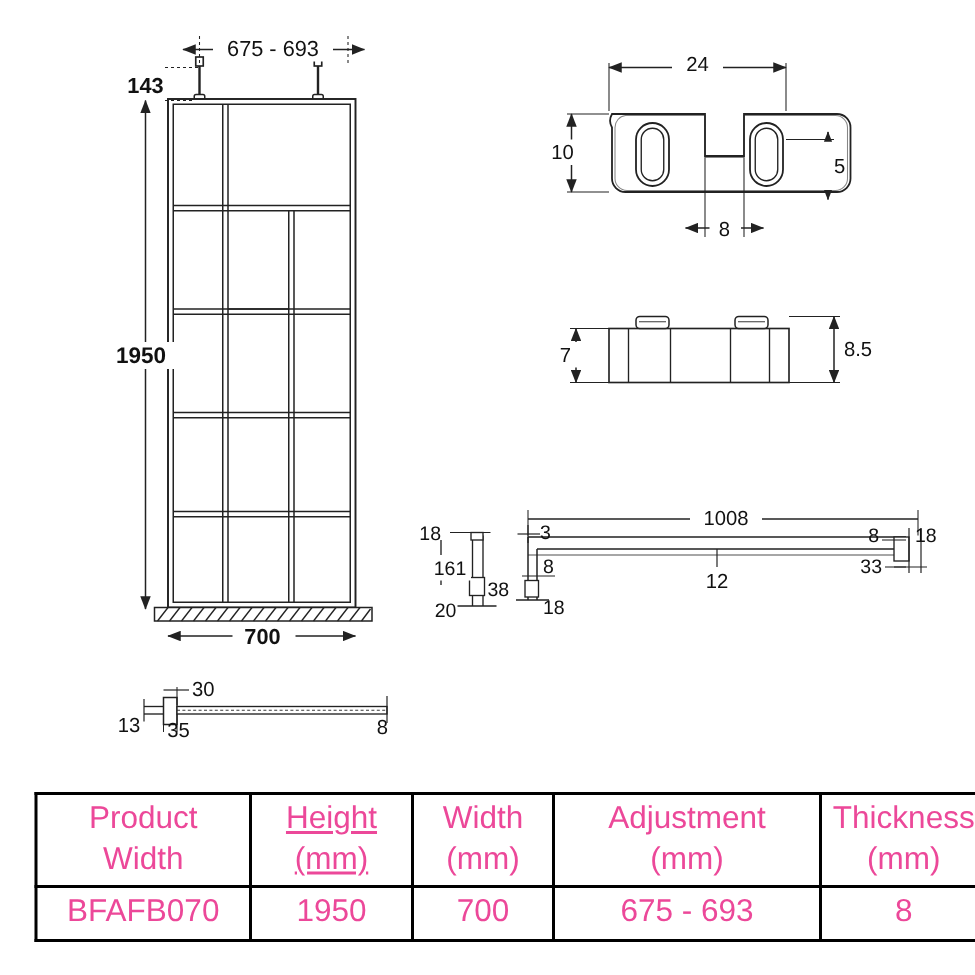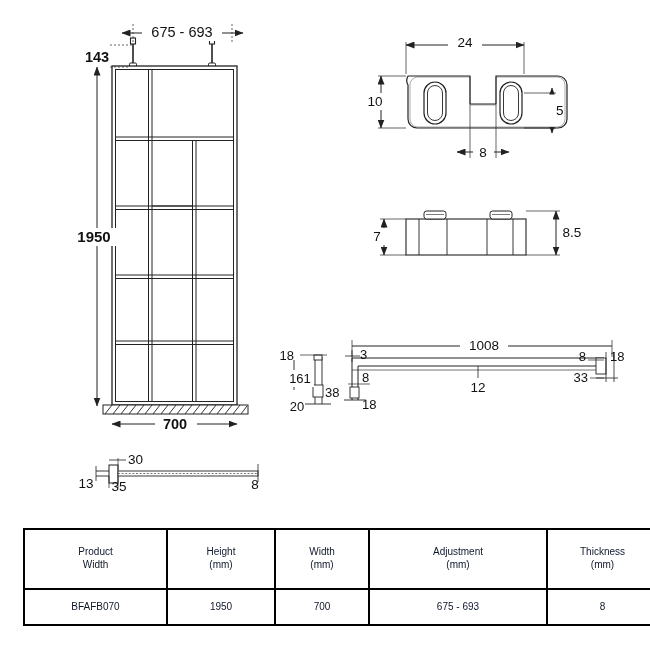--- a/index.html
+++ b/index.html
@@ -21,29 +21,29 @@
     position:absolute;
     left:23px; top:528px;
     width:604px;
     border-collapse:collapse;
     table-layout:fixed;
   }
   #spec-table td{
     border:2px solid #000000;
     text-align:center;
     vertical-align:middle;
-    font-size:10px;
+    font-size:21px;
     line-height:1.28;
     padding:3px 2px;
-    color:#0f172a;
+    color:#ec4899;
   }
   #spec-table tr.header-row td{height:52px;}
   #spec-table tr.value-row td{height:28px;}
   .col-code{width:137px;}
-  .col-height{width:102px;}
+  .col-height{width:102px;text-decoration:underline;}
   .col-width{width:88px;}
   .col-adjust{width:172px;}
   .col-thick{width:105px;}
 </style>
 </head>
 <body>
 
 <svg id="sheet" viewBox="0 0 650 650">
 
   <defs>

